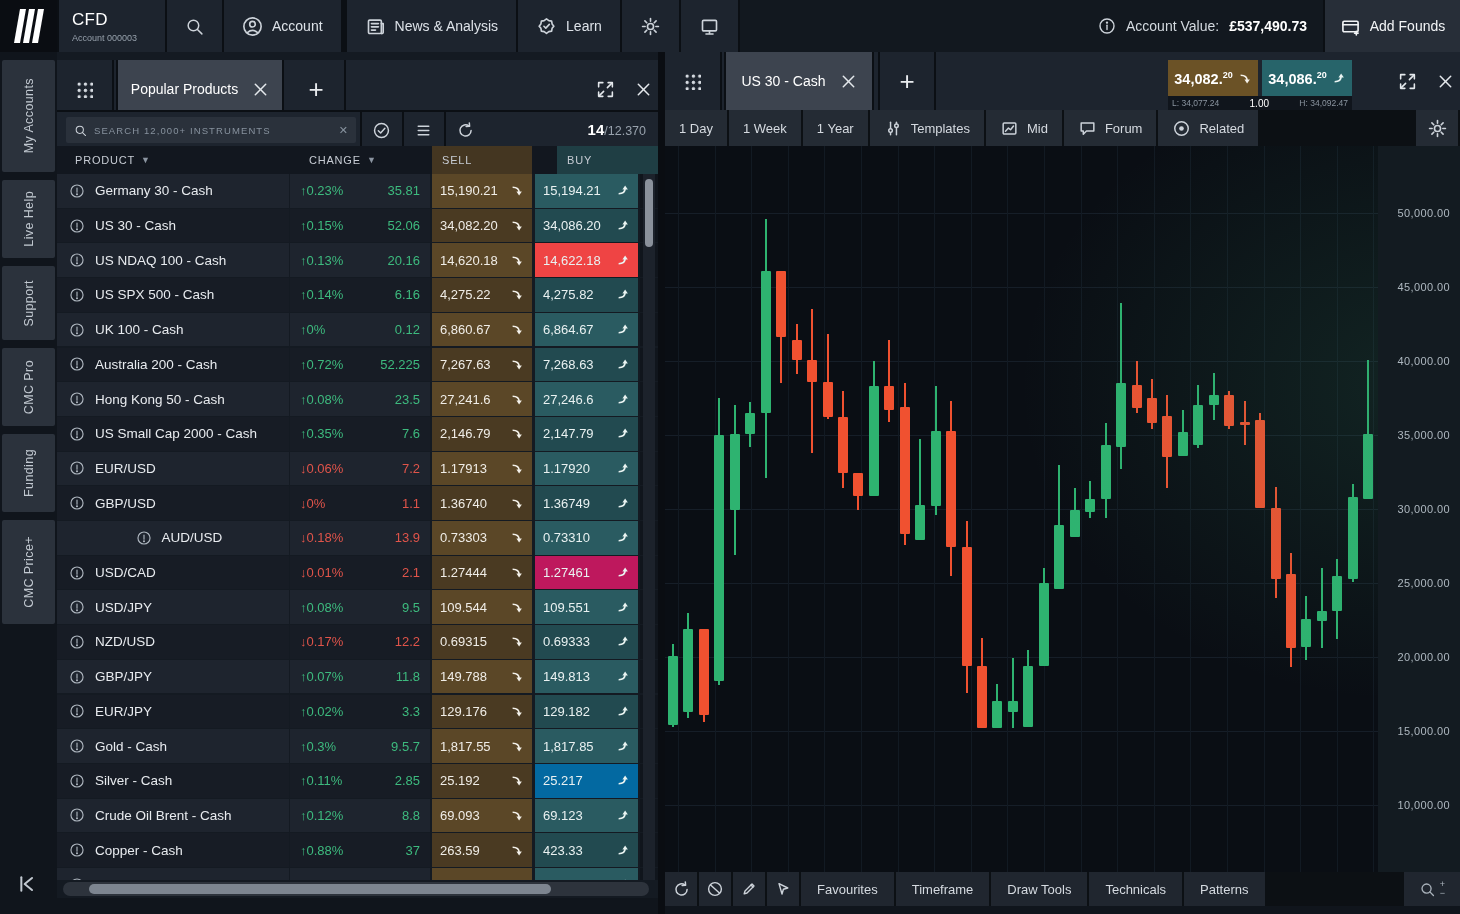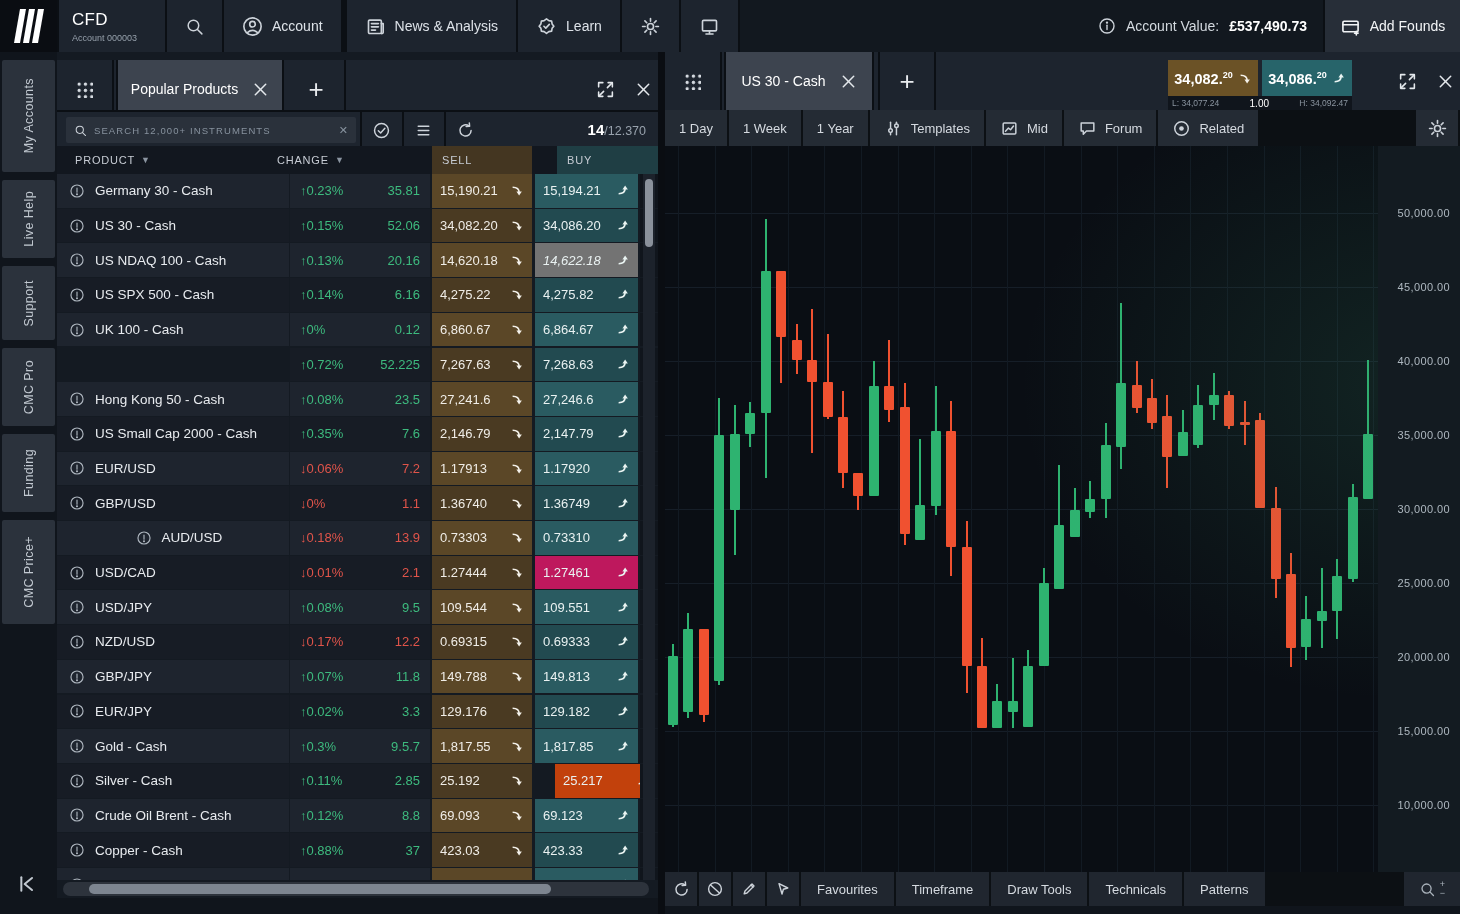--- a/index.html
+++ b/index.html
@@ -296,21 +296,21 @@
       <span class="a">14</span>
       <span class="b">/12.370</span>
     </div>
   </div>
 
   <div id="wl-cols">
     <div class="colh" style="left:18px;">
       <span>PRODUCT</span>
         <span class="chev">▼</span>
     </div>
-    <div class="colh" style="left:220px;">
+    <div class="colh" style="left:252px;">
       <span>CHANGE</span>
         <span class="chev">▼</span>
     </div>
     <div class="colh" id="col-sell">
         <span>SELL</span>
       </div>
     <div class="colh" id="col-buy">
         <span>BUY</span>
       </div>
   </div>
@@ -396,21 +396,21 @@
           <span> 0.13%</span>
           <span class="mv">20.16</span>
         </div>
         <div class="cell c-sell" style="background: rgb(91, 71, 39);">
           <span>14,620.18</span>
           <span class="arr"><span><svg width="13" height="13" viewBox="0 0 12 12" fill="none">
                 <path d="M1.5 3 C5.5 3 7.5 5 7.5 8" stroke="#f4f1ea" stroke-width="1.5" fill="none"></path>
                 <path d="M5 7 L7.5 10.6 L10 7 Z" fill="#f4f1ea"></path>
               </svg></span></span>
         </div>
-        <div class="cell c-buy" style="background: #737373; font-style: italic;">
+        <div class="cell c-buy" style="background: #ef4444;">
           <span>14,622.18</span>
           <span class="arr"><span><svg width="13" height="13" viewBox="0 0 12 12" fill="none">
                 <path d="M1.5 9 C5.5 9 7.5 7 7.5 4" stroke="#eaf4f2" stroke-width="1.5" fill="none"></path>
                 <path d="M5 5 L7.5 1.4 L10 5 Z" fill="#eaf4f2"></path>
               </svg></span></span>
         </div>
         <div class="gutter"></div>
       </div>
       <div class="wrow" style="top: 104.1px;">
         <div class="cell c-prod" style="background: rgb(23, 28, 37);">
@@ -470,20 +470,30 @@
         <div class="cell c-buy" style="background: rgb(42, 91, 97);">
           <span>6,864.67</span>
           <span class="arr"><span><svg width="13" height="13" viewBox="0 0 12 12" fill="none">
                 <path d="M1.5 9 C5.5 9 7.5 7 7.5 4" stroke="#eaf4f2" stroke-width="1.5" fill="none"></path>
                 <path d="M5 5 L7.5 1.4 L10 5 Z" fill="#eaf4f2"></path>
               </svg></span></span>
         </div>
         <div class="gutter"></div>
       </div>
       <div class="wrow" style="top: 173.5px;">
+        <div class="cell c-prod" style="background: rgb(23, 28, 37);">
+          <span>
+            <svg width="16" height="16" viewBox="0 0 18 18" fill="none" stroke="#aeb6bf" stroke-width="1.3" stroke-linecap="round" stroke-linejoin="round">
+              <circle cx="9" cy="9" r="6.8"></circle>
+              <line x1="9" y1="5.6" x2="9" y2="10.4"></line>
+              <circle cx="9" cy="12.6" r=".5" fill="#aeb6bf"></circle>
+            </svg>
+          </span>
+          <span>Australia 200 - Cash</span>
+        </div>
         <div class="cell c-chg up" style="background: rgb(23, 28, 37);">
           <span>↑</span>
           <span> 0.72%</span>
           <span class="mv">52.225</span>
         </div>
         <div class="cell c-sell" style="background: rgb(74, 58, 34);">
           <span>7,267.63</span>
           <span class="arr"><span><svg width="13" height="13" viewBox="0 0 12 12" fill="none">
                 <path d="M1.5 3 C5.5 3 7.5 5 7.5 8" stroke="#f4f1ea" stroke-width="1.5" fill="none"></path>
                 <path d="M5 7 L7.5 10.6 L10 7 Z" fill="#f4f1ea"></path>
@@ -866,21 +876,21 @@
           <span> 0.11%</span>
           <span class="mv">2.85</span>
         </div>
         <div class="cell c-sell" style="background: rgb(74, 58, 34);">
           <span>25.192</span>
           <span class="arr"><span><svg width="13" height="13" viewBox="0 0 12 12" fill="none">
                 <path d="M1.5 3 C5.5 3 7.5 5 7.5 8" stroke="#f4f1ea" stroke-width="1.5" fill="none"></path>
                 <path d="M5 7 L7.5 10.6 L10 7 Z" fill="#f4f1ea"></path>
               </svg></span></span>
         </div>
-        <div class="cell c-buy" style="background: #c2410c; margin-left: 20px;">
+        <div class="cell c-buy" style="background: #0369a1;">
           <span>25.217</span>
           <span class="arr"><span><svg width="13" height="13" viewBox="0 0 12 12" fill="none">
                 <path d="M1.5 9 C5.5 9 7.5 7 7.5 4" stroke="#eaf4f2" stroke-width="1.5" fill="none"></path>
                 <path d="M5 5 L7.5 1.4 L10 5 Z" fill="#eaf4f2"></path>
               </svg></span></span>
         </div>
         <div class="gutter"></div>
       </div>
       <div class="wrow" style="top: 624.6px;">
         <div class="cell c-prod" style="background: rgb(30, 36, 46);">
@@ -924,21 +934,21 @@
             </svg>
           </span>
           <span>Copper - Cash</span>
         </div>
         <div class="cell c-chg up" style="background: rgb(23, 28, 37);">
           <span>↑</span>
           <span> 0.88%</span>
           <span class="mv">37</span>
         </div>
         <div class="cell c-sell" style="background: rgb(74, 58, 34);">
-          <span>423.03</span>
+          <span>263.59</span>
           <span class="arr"><span><svg width="13" height="13" viewBox="0 0 12 12" fill="none">
                 <path d="M1.5 3 C5.5 3 7.5 5 7.5 8" stroke="#f4f1ea" stroke-width="1.5" fill="none"></path>
                 <path d="M5 7 L7.5 10.6 L10 7 Z" fill="#f4f1ea"></path>
               </svg></span></span>
         </div>
         <div class="cell c-buy" style="background: rgb(34, 74, 80);">
           <span>423.33</span>
           <span class="arr"><span><svg width="13" height="13" viewBox="0 0 12 12" fill="none">
                 <path d="M1.5 9 C5.5 9 7.5 7 7.5 4" stroke="#eaf4f2" stroke-width="1.5" fill="none"></path>
                 <path d="M5 5 L7.5 1.4 L10 5 Z" fill="#eaf4f2"></path>

